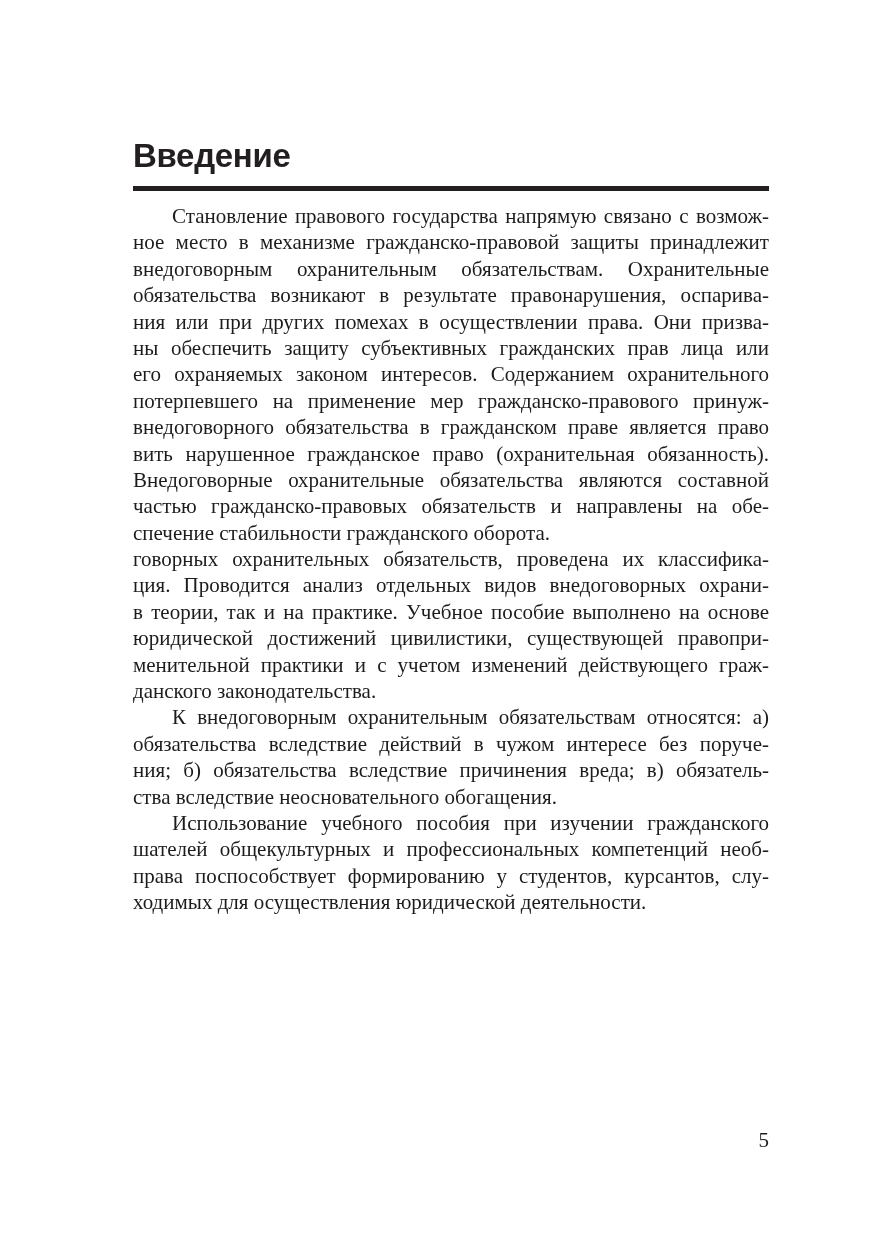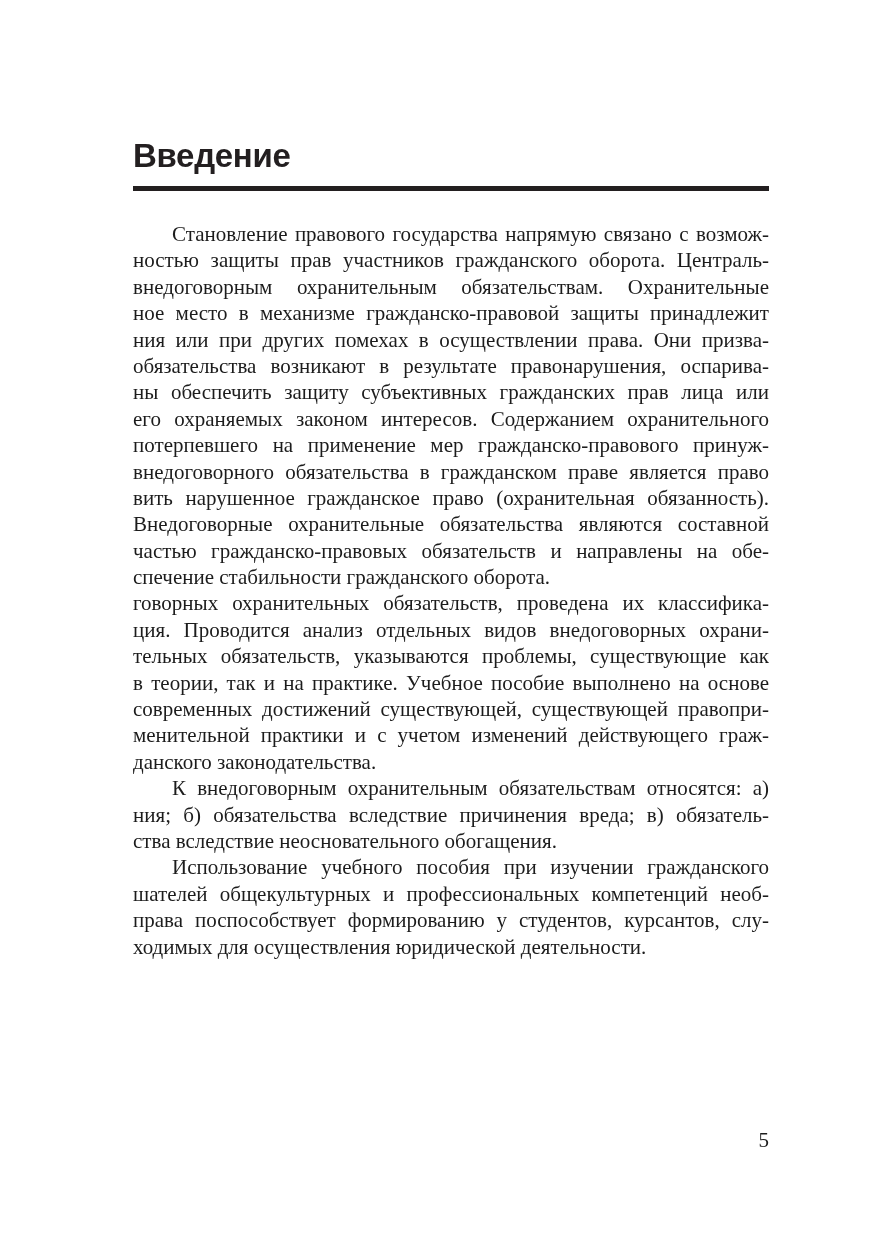--- a/index.html
+++ b/index.html
@@ -33,21 +33,21 @@
     line-height: 34px;
     letter-spacing: -0.3px;
     color: var(--rule-color);
   }
   .rule {
     margin-top: 13px;
     height: 5px;
     background: var(--rule-color);
   }
   .body-text {
-    margin-top: 30px;
+    margin-top: 12px;
     font-family: "Liberation Serif", "DejaVu Serif", serif;
     font-size: 21px;
     color: var(--text-color);
   }
   .line {
     line-height: 26.4px;
     height: 26.4px;
     overflow: hidden;
     text-align: justify;
     text-align-last: justify;
@@ -69,45 +69,44 @@
 </head>
 <body>
 
 <div class="page">
   <div class="content">
     <h1 class="title">Введение</h1>
     <div class="rule"></div>
     <div class="body-text">
         <div class="paragraph">
           <div class="line first">Становление правового государства напрямую связано с возмож-</div>
-          <div class="line">ностью защиты прав участников гражданского оборота. Централь-</div>
+          <div class="line">ное место в механизме гражданско-правовой защиты принадлежит</div>
           <div class="line">внедоговорным охранительным обязательствам. Охранительные</div>
-          <div class="line">ное место в механизме гражданско-правовой защиты принадлежит</div>
+          <div class="line">обязательства возникают в результате правонарушения, оспарива-</div>
           <div class="line">ния или при других помехах в осуществлении права. Они призва-</div>
-          <div class="line">обязательства возникают в результате правонарушения, оспарива-</div>
           <div class="line">ны обеспечить защиту субъективных гражданских прав лица или</div>
           <div class="line">его охраняемых законом интересов. Содержанием охранительного</div>
           <div class="line">потерпевшего на применение мер гражданско-правового принуж-</div>
           <div class="line">внедоговорного обязательства в гражданском праве является право</div>
           <div class="line">вить нарушенное гражданское право (охранительная обязанность).</div>
           <div class="line">Внедоговорные охранительные обязательства являются составной</div>
           <div class="line">частью гражданско-правовых обязательств и направлены на обе-</div>
           <div class="line last">спечение стабильности гражданского оборота.</div>
         </div>
         <div class="paragraph">
           <div class="line">говорных охранительных обязательств, проведена их классифика-</div>
           <div class="line">ция. Проводится анализ отдельных видов внедоговорных охрани-</div>
-          <div class="line">тельных обязательств, указываются проблемы, существующие как</div>
           <div class="line">в теории, так и на практике. Учебное пособие выполнено на основе</div>
-          <div class="line">современных достижений существующей, существующей правопри-</div>
+          <div class="line">юридической достижений цивилистики, существующей правопри-</div>
           <div class="line">менительной практики и с учетом изменений действующего граж-</div>
           <div class="line last">данского законодательства.</div>
         </div>
         <div class="paragraph">
           <div class="line first">К внедоговорным охранительным обязательствам относятся: а)</div>
+          <div class="line">обязательства вследствие действий в чужом интересе без поруче-</div>
           <div class="line">ния; б) обязательства вследствие причинения вреда; в) обязатель-</div>
           <div class="line last">ства вследствие неосновательного обогащения.</div>
         </div>
         <div class="paragraph">
           <div class="line first">Использование учебного пособия при изучении гражданского</div>
           <div class="line">шателей общекультурных и профессиональных компетенций необ-</div>
           <div class="line">права поспособствует формированию у студентов, курсантов, слу-</div>
           <div class="line last">ходимых для осуществления юридической деятельности.</div>
         </div>
       </div>

